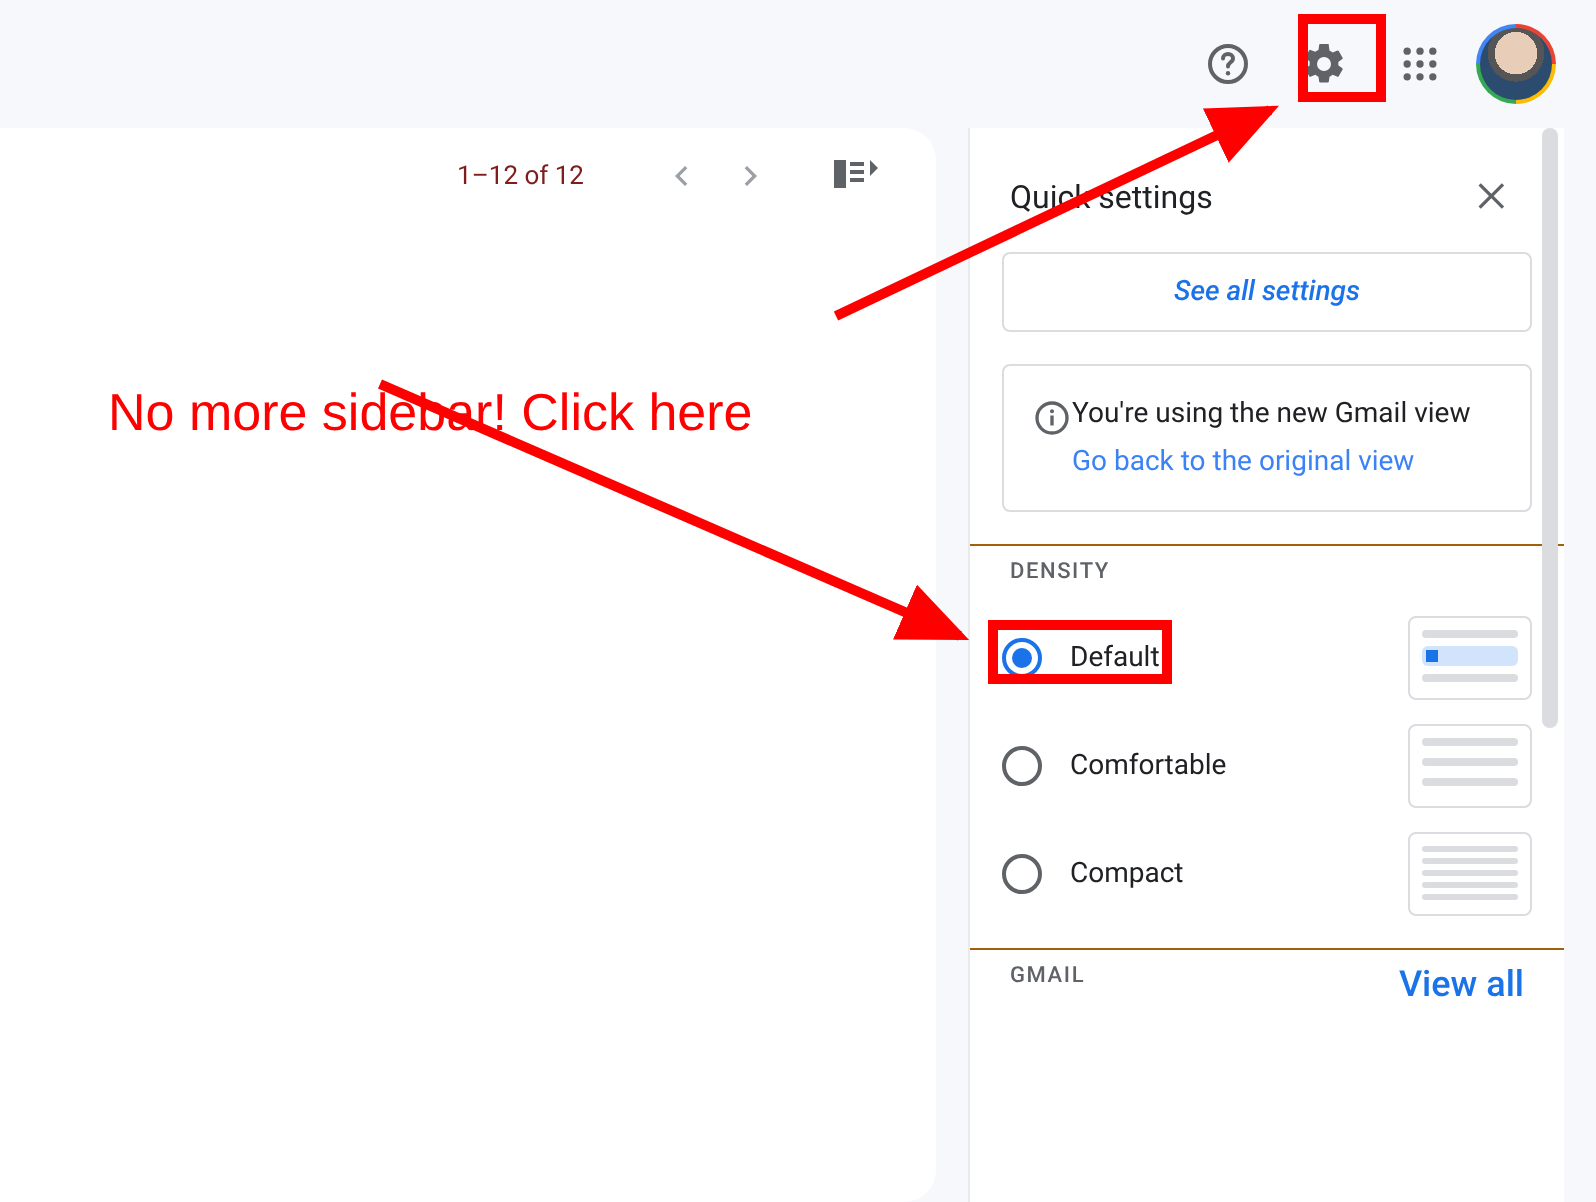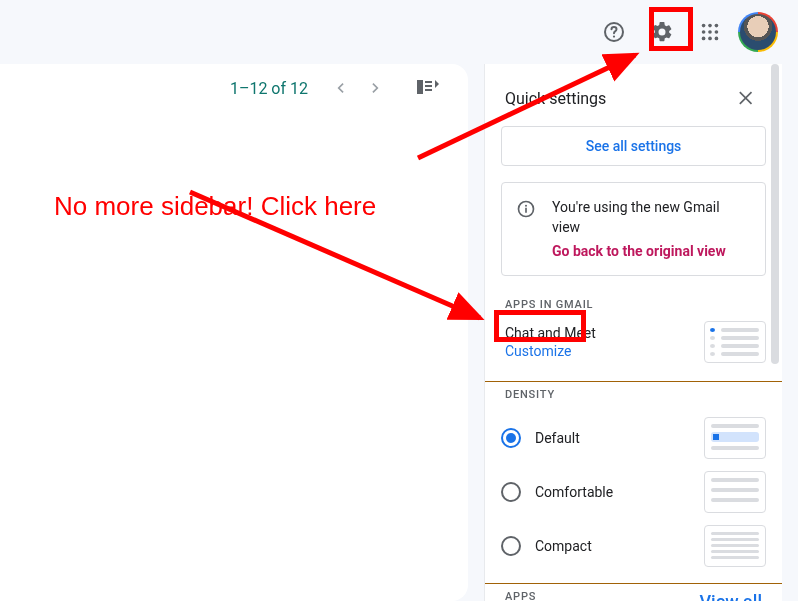--- a/index.html
+++ b/index.html
@@ -65,21 +65,21 @@
   }
   .mail-toolbar {
     height: 48px;
     display: flex;
     align-items: center;
     justify-content: flex-end;
     padding-right: 20px;
     gap: 4px;
     color: #5f6368;
   }
-  .page-count { font-size: 16px; margin-right: 12px; color:#0f766e;}
+  .page-count { font-size: 13px; margin-right: 28px; color:#7f1d1d;}
   .nav-arrow { width:32px; height:32px; display:flex; align-items:center; justify-content:center; cursor:pointer; color:#9aa0a6; border-radius:50%;}
   .split-toggle { width:40px; height:32px; display:flex; align-items:center; justify-content:center; cursor:pointer; color:#5f6368; margin-left:12px;}
   
   .panel {
     position: absolute;
     top: 0;
     left: 484px;
     width: 298px;
     bottom: 0;
     background: #fff;
@@ -95,33 +95,34 @@
   .see-all {
     margin: 0 16px 16px;
     height: 40px;
     border:1px solid #dadce0;
     border-radius:4px;
     display:flex; align-items:center; justify-content:center;
     color:#1a73e8;
     font-weight:500;
     cursor:pointer;
     font-size:14px;
+    font-style:italic;
   }
   .info-box {
     margin: 0 16px 16px;
     border:1px solid #dadce0;
     border-radius:4px;
     padding: 14px 14px;
     display:flex;
-    gap:16px;
+    gap:0;
     align-items:flex-start;
   }
   .info-box .i { color:#5f6368; flex-shrink:0; margin-top:2px;}
   .info-box .txt { font-size:14px; line-height:20px; }
-  .info-box .txt .link{ color:#be185d; cursor:pointer; display:block; margin-top:4px;font-weight:bold;}
+  .info-box .txt .link{ color:#3b82f6; cursor:pointer; display:block; margin-top:4px;}
 
   .section-label {
     font-size:11px;
     letter-spacing: 0.8px;
     color:#5f6368;
     font-weight:500;
     padding: 0 20px;
     margin-bottom:10px;
   }
   .section { padding-top: 6px; padding-bottom: 10px; border-top:1px solid #a16207; }
@@ -259,43 +260,20 @@
             <rect x="11" y="10.5" width="2" height="6" fill="#5f6368"></rect>
             <circle cx="12" cy="8" r="1.2" fill="#5f6368"></circle>
           </svg>
       </div>
       <div class="txt">
         <span>You're using the new Gmail view</span>
         <span class="link">Go back to the original view</span>
       </div>
     </div>
 
-    <div class="section first">
-      <div class="section-label">APPS IN GMAIL</div>
-      <div class="apps-row">
-        <div class="labels">
-          <span class="name">Chat and Meet</span>
-          <span class="link">Customize</span>
-        </div>
-        <div class="thumb">
-          <div class="thumb-rail">
-              <div class="dot blue"></div>
-              <div class="dot"></div>
-              <div class="dot"></div>
-              <div class="dot"></div>
-            </div>
-          <div class="thumb-lines">
-              <div class="ln"></div>
-              <div class="ln"></div>
-              <div class="ln"></div>
-              <div class="ln"></div>
-            </div>
-        </div>
-      </div>
-    </div>
 
     <div class="section">
       <div class="section-label">DENSITY</div>
 
       <div class="density-row">
         <div class="radio-label">
           <div class="radio checked"></div>
           <span class="radio-text">Default</span>
         </div>
         <div class="thumb">
@@ -335,21 +313,21 @@
               <div class="ln" style="height:3px;"></div>
               <div class="ln" style="height:3px;"></div>
               <div class="ln" style="height:3px;"></div>
             </div>
         </div>
       </div>
     </div>
 
     <div class="section">
       <div class="theme-row">
-        <span class="section-label" style="padding:0;">APPS</span>
+        <span class="section-label" style="padding:0;">GMAIL</span>
         <span class="view-all">View all</span>
       </div>
     </div>
 
     <div class="sb">
       <div class="thumb-scroll"></div>
     </div>
   </div>
 
 </div>

